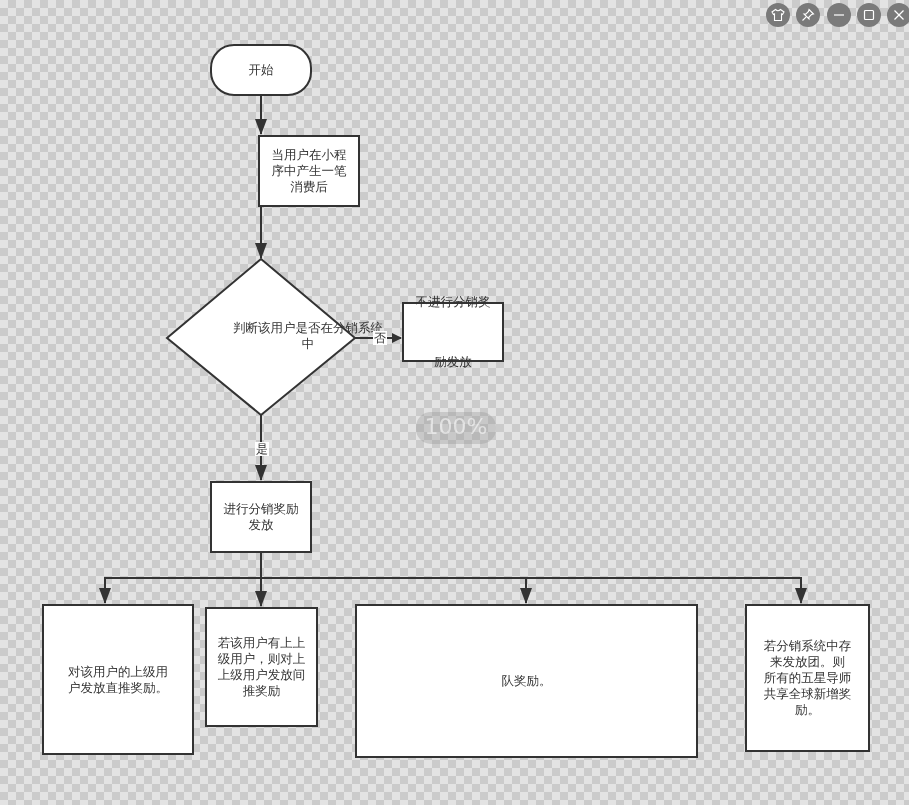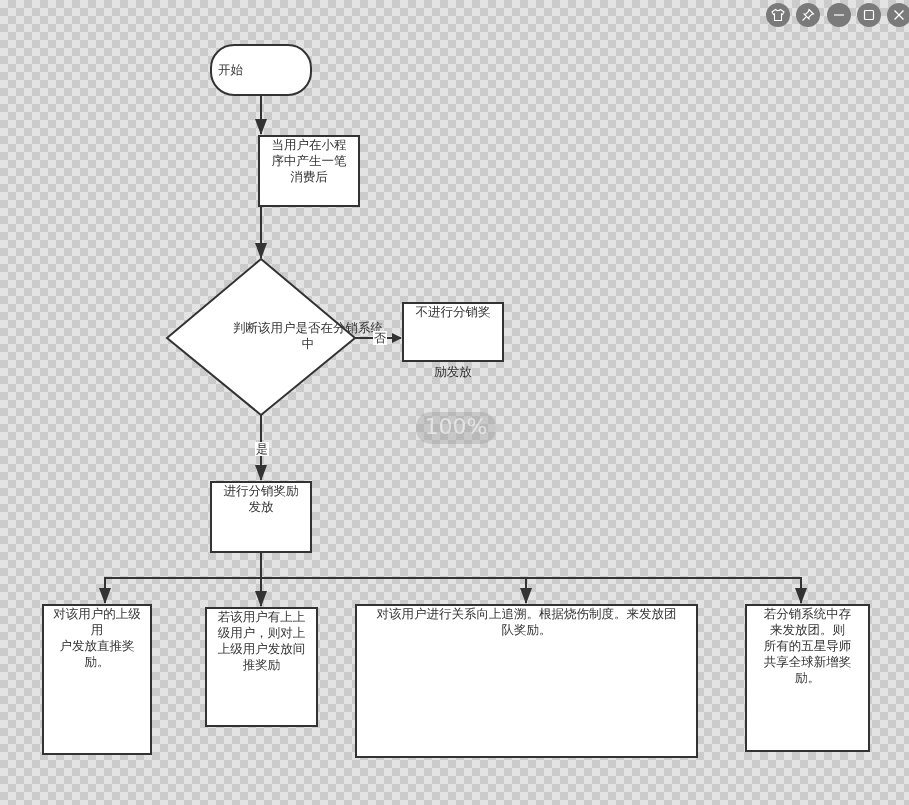--- a/index.html
+++ b/index.html
@@ -11,21 +11,21 @@
         linear-gradient(45deg, #cbcbcb 25%, transparent 25%, transparent 75%, #cbcbcb 75%),
         linear-gradient(45deg, #cbcbcb 25%, transparent 25%, transparent 75%, #cbcbcb 75%);
       background-size: 16px 16px;
       background-position: 0 0, 8px 8px;
     }
     .canvas { position: absolute; left: 0; top: 0; width: 909px; height: 805px; }
     svg.edges { position: absolute; left: 0; top: 0; }
     .node {
       position: absolute; box-sizing: border-box;
       background: #fff; border: 2px solid #333;
-      display: flex; align-items: center; 
+      display: flex; align-items: center; justify-content: center;
       text-align: center; color: #333; font-size: 12.5px; line-height: 16px;
       padding: 0 6px;
     }
     .node span { display: block; }
     .terminal { border-radius: 24px; }
     .diamond-label {
       position: absolute; left: 168px; top: 320px; width: 186px;
       text-align: center; font-size: 12.5px; line-height: 16px; color: #333; margin-left: 47px;
     }
     .edge-label {
@@ -97,34 +97,33 @@
   <div class="node" style="left:402px;top:302px;width:102px;height:60px;flex-direction:column;gap:44px;">
     <span>不进行分销奖</span>
     <span>励发放</span>
   </div>
 
   <div class="node" style="left:210px;top:481px;width:102px;height:72px;flex-direction:column;">
     <span>进行分销奖励</span>
     <span>发放</span>
   </div>
 
-  <div class="node" style="left:42px;top:604px;width:110px;height:151px;flex-direction:column;">
+  <div class="node" style="left:42px;top:604px;width:152px;height:151px;flex-direction:column;">
     <span>对该用户的上级用</span>
     <span>户发放直推奖励。</span>
   </div>
 
   <div class="node" style="left:205px;top:607px;width:113px;height:120px;flex-direction:column;">
     <span>若该用户有上上</span>
     <span>级用户，则对上</span>
     <span>上级用户发放间</span>
     <span>推奖励</span>
   </div>
 
   <div class="node" style="left:355px;top:604px;width:343px;height:154px;flex-direction:column;">
-    <span>对该用户进行关系向上追溯。根据烧伤制度。来发放团</span>
     <span>队奖励。</span>
   </div>
 
   <div class="node" style="left:745px;top:604px;width:125px;height:148px;flex-direction:column;">
     <span>若分销系统中存</span>
     <span>来发放团。则</span>
     <span>所有的五星导师</span>
     <span>共享全球新增奖</span>
     <span>励。</span>
   </div>

